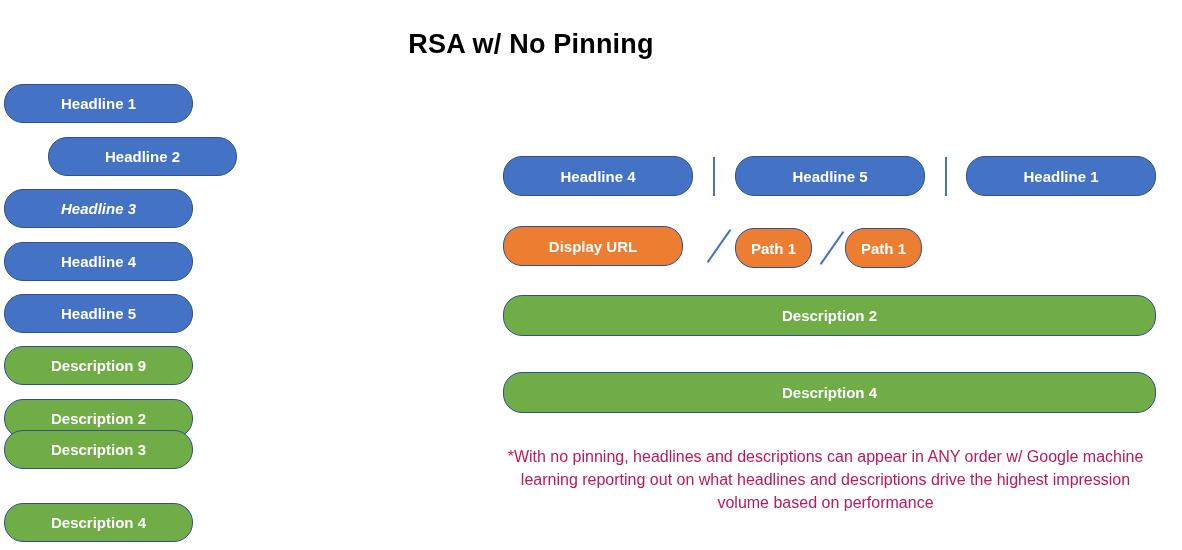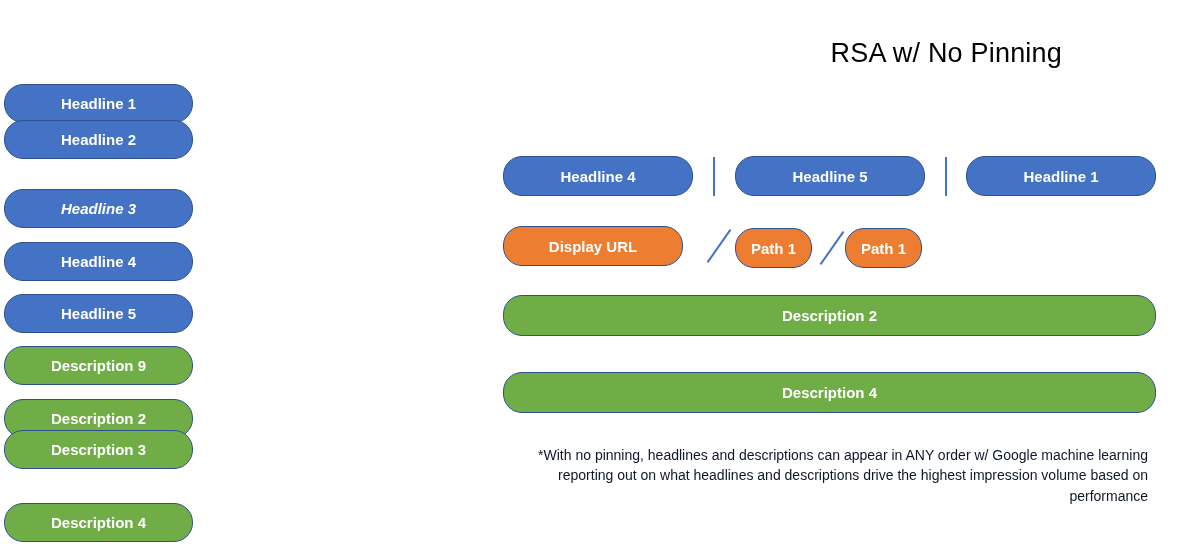--- a/index.html
+++ b/index.html
@@ -13,25 +13,25 @@
     position: relative;
     overflow: hidden;
     font-family: "Liberation Sans", sans-serif;
     -webkit-font-smoothing: antialiased;
   }
 
   
   #page-title {
     position: absolute;
     left: 0;
-    top: 38px;
+    top: 29px;
     width: 1062px;
-    text-align: right;
+    text-align: center;
     font-size: 27px;
-    font-weight: normal;
+    font-weight: bold;
     color: #000000;
     letter-spacing: 0.2px;
   }
 
   
   .box {
     position: absolute;
     box-sizing: border-box;
     border-radius: 19px;
     border: 1.4px solid #2E528F;
@@ -68,36 +68,36 @@
     transform: rotate(35deg);
     transform-origin: center center;
   }
 
   
   #footnote {
     position: absolute;
     left: 503px;
     top: 445px;
     width: 645px;
-    font-size: 14px;
+    font-size: 16px;
     line-height: 1.45;
-    color: #0f172a;
-    text-align: right;
+    color: #be185d;
+    text-align: center;
   }
 </style>
 </head>
 <body>
 
 <div id="page-title">RSA w/ No Pinning</div>
 
 <div>
 
   <div class="box blue legend-box" style="top:84px;">Headline 1</div>
 
-  <div class="box blue legend-box" style="top:120px;">Headline 2</div>
+  <div class="box blue legend-box" style="top:137px;margin-left:44px;">Headline 2</div>
 
   <div class="box blue legend-box" style="top:189px;font-style:italic;">Headline 3</div>
 
   <div class="box blue legend-box" style="top:242px;">Headline 4</div>
 
   <div class="box blue legend-box" style="top:294px;">Headline 5</div>
 
   <div class="box green legend-box" style="top:346px;">Description 9</div>
 
   <div class="box green legend-box" style="top:399px;">Description 2</div>

